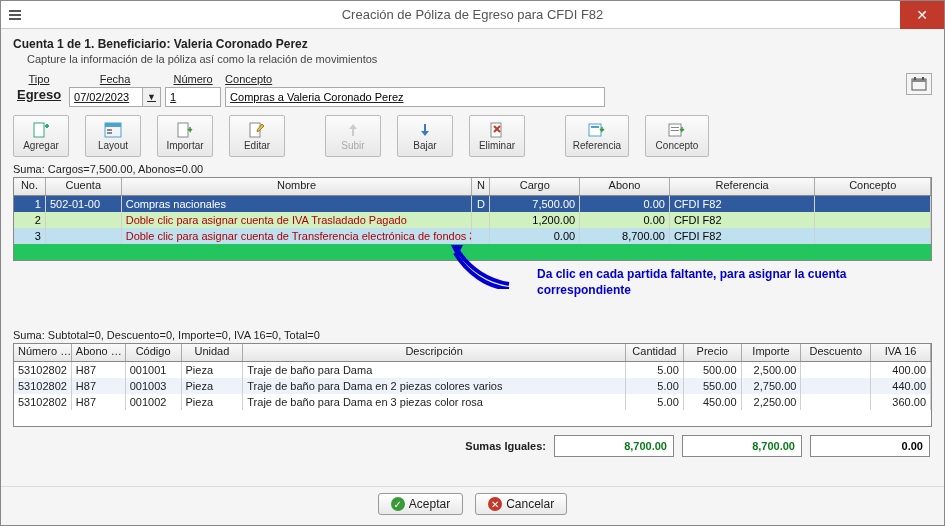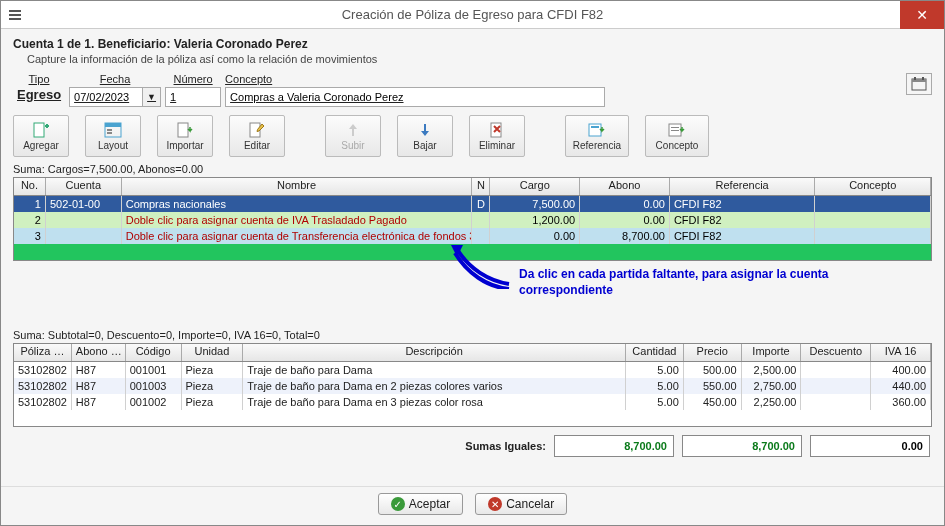--- a/index.html
+++ b/index.html
@@ -38,21 +38,21 @@
   .gc.center { justify-content:center; }
   
   .g1-no{width:32px;} .g1-cta{width:76px;} .g1-nom{width:352px;} .g1-n{width:18px;} .g1-cargo{width:90px;} .g1-ab{width:90px;} .g1-ref{width:146px;} .g1-con{width:116px;}
   .row-sel { background:#2f5a9e; color:#fff; }
   .row-green { background:#d0f0c0; color:#b00000; }
   .row-blue { background:#bfe0ef; color:#b00000; }
   .row-green .gc.num, .row-blue .gc.num { color:#000; }
   .row-green .g1-ref, .row-blue .g1-ref, .row-green .g1-no, .row-blue .g1-no { color:#000; }
   .grid1-body { height:64px; }
   .annot { position:relative; height:64px; }
-  .annot-text { position:absolute; left:510px; top:6px; color:#0000d0; font-weight:bold; font-size:12px; line-height:1.3; }
+  .annot-text { position:absolute; left:528px; top:6px; color:#0000d0; font-weight:bold; font-size:12px; line-height:1.3; }
   .annot svg { position:absolute; left:440px; top:-22px; }
   
   .grid2-wrap { margin-top:4px; }
   .g2-cs{width:58px;} .g2-un{width:54px;} .g2-cod{width:56px;} .g2-uni{width:62px;} .g2-desc{width:384px;} .g2-cant{width:58px;} .g2-prec{width:58px;} .g2-imp{width:60px;} .g2-descu{width:70px;} .g2-iva{width:60px;}
   .grid2-body { height:64px; background:#fff; }
   .grid2-body .grid-row:nth-child(even){ background:#eef2fb; }
   .totals { display:flex; justify-content:flex-end; align-items:center; gap:8px; margin:8px 6px 6px 6px; }
   .totals .lbl { font-weight:bold; }
   .tot-box { border:1px solid #888; background:#fff; width:120px; height:22px; display:flex; align-items:center; justify-content:flex-end; padding:0 6px; color:#0a7a1a; font-weight:bold; }
   .tot-box.zero { color:#000; }
@@ -241,21 +241,21 @@
       <div class="annot-text">
         <span>Da clic en cada partida faltante, para asignar la cuenta</span><br>
         <span>correspondiente</span>
       </div>
     </div>
 
     <div class="grid2-wrap">
       <div class="sumbar">Suma:  Subtotal=0, Descuento=0, Importe=0, IVA 16=0, Total=0</div>
       <div class="grid">
         <div class="grid-head">
-          <div class="gh g2-cs">Póliza …</div>
+          <div class="gh g2-cs">Número …</div>
           <div class="gh g2-un">Abono …</div>
           <div class="gh g2-cod">Código</div>
           <div class="gh g2-uni">Unidad</div>
           <div class="gh g2-desc">Descripción</div>
           <div class="gh g2-cant">Cantidad</div>
           <div class="gh g2-prec">Precio</div>
           <div class="gh g2-imp">Importe</div>
           <div class="gh g2-descu">Descuento</div>
           <div class="gh g2-iva">IVA 16</div>
         </div>

